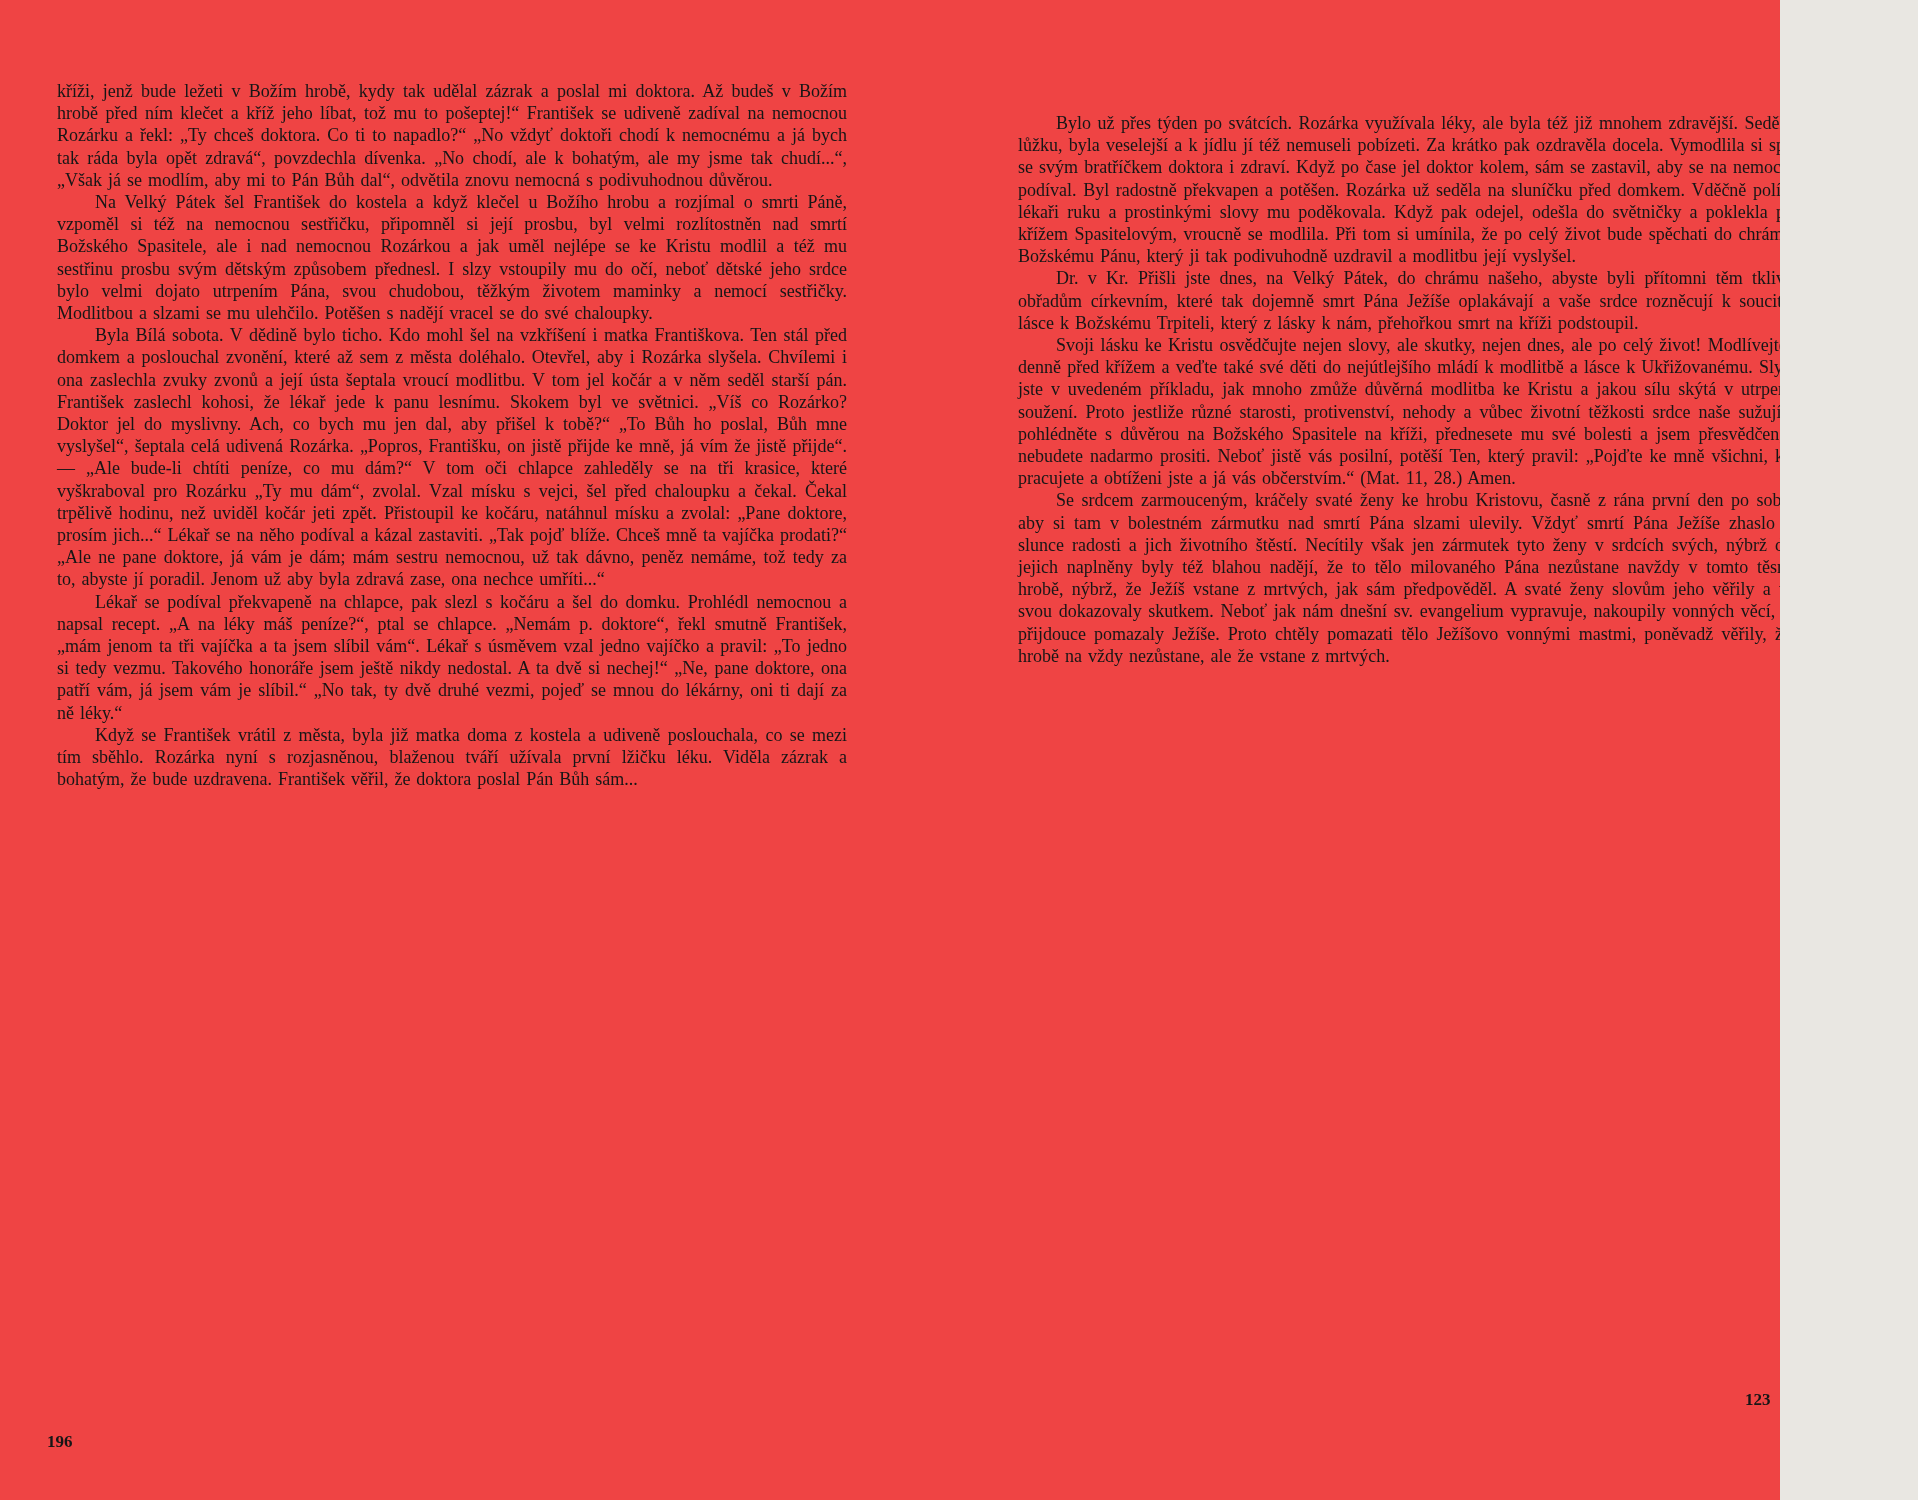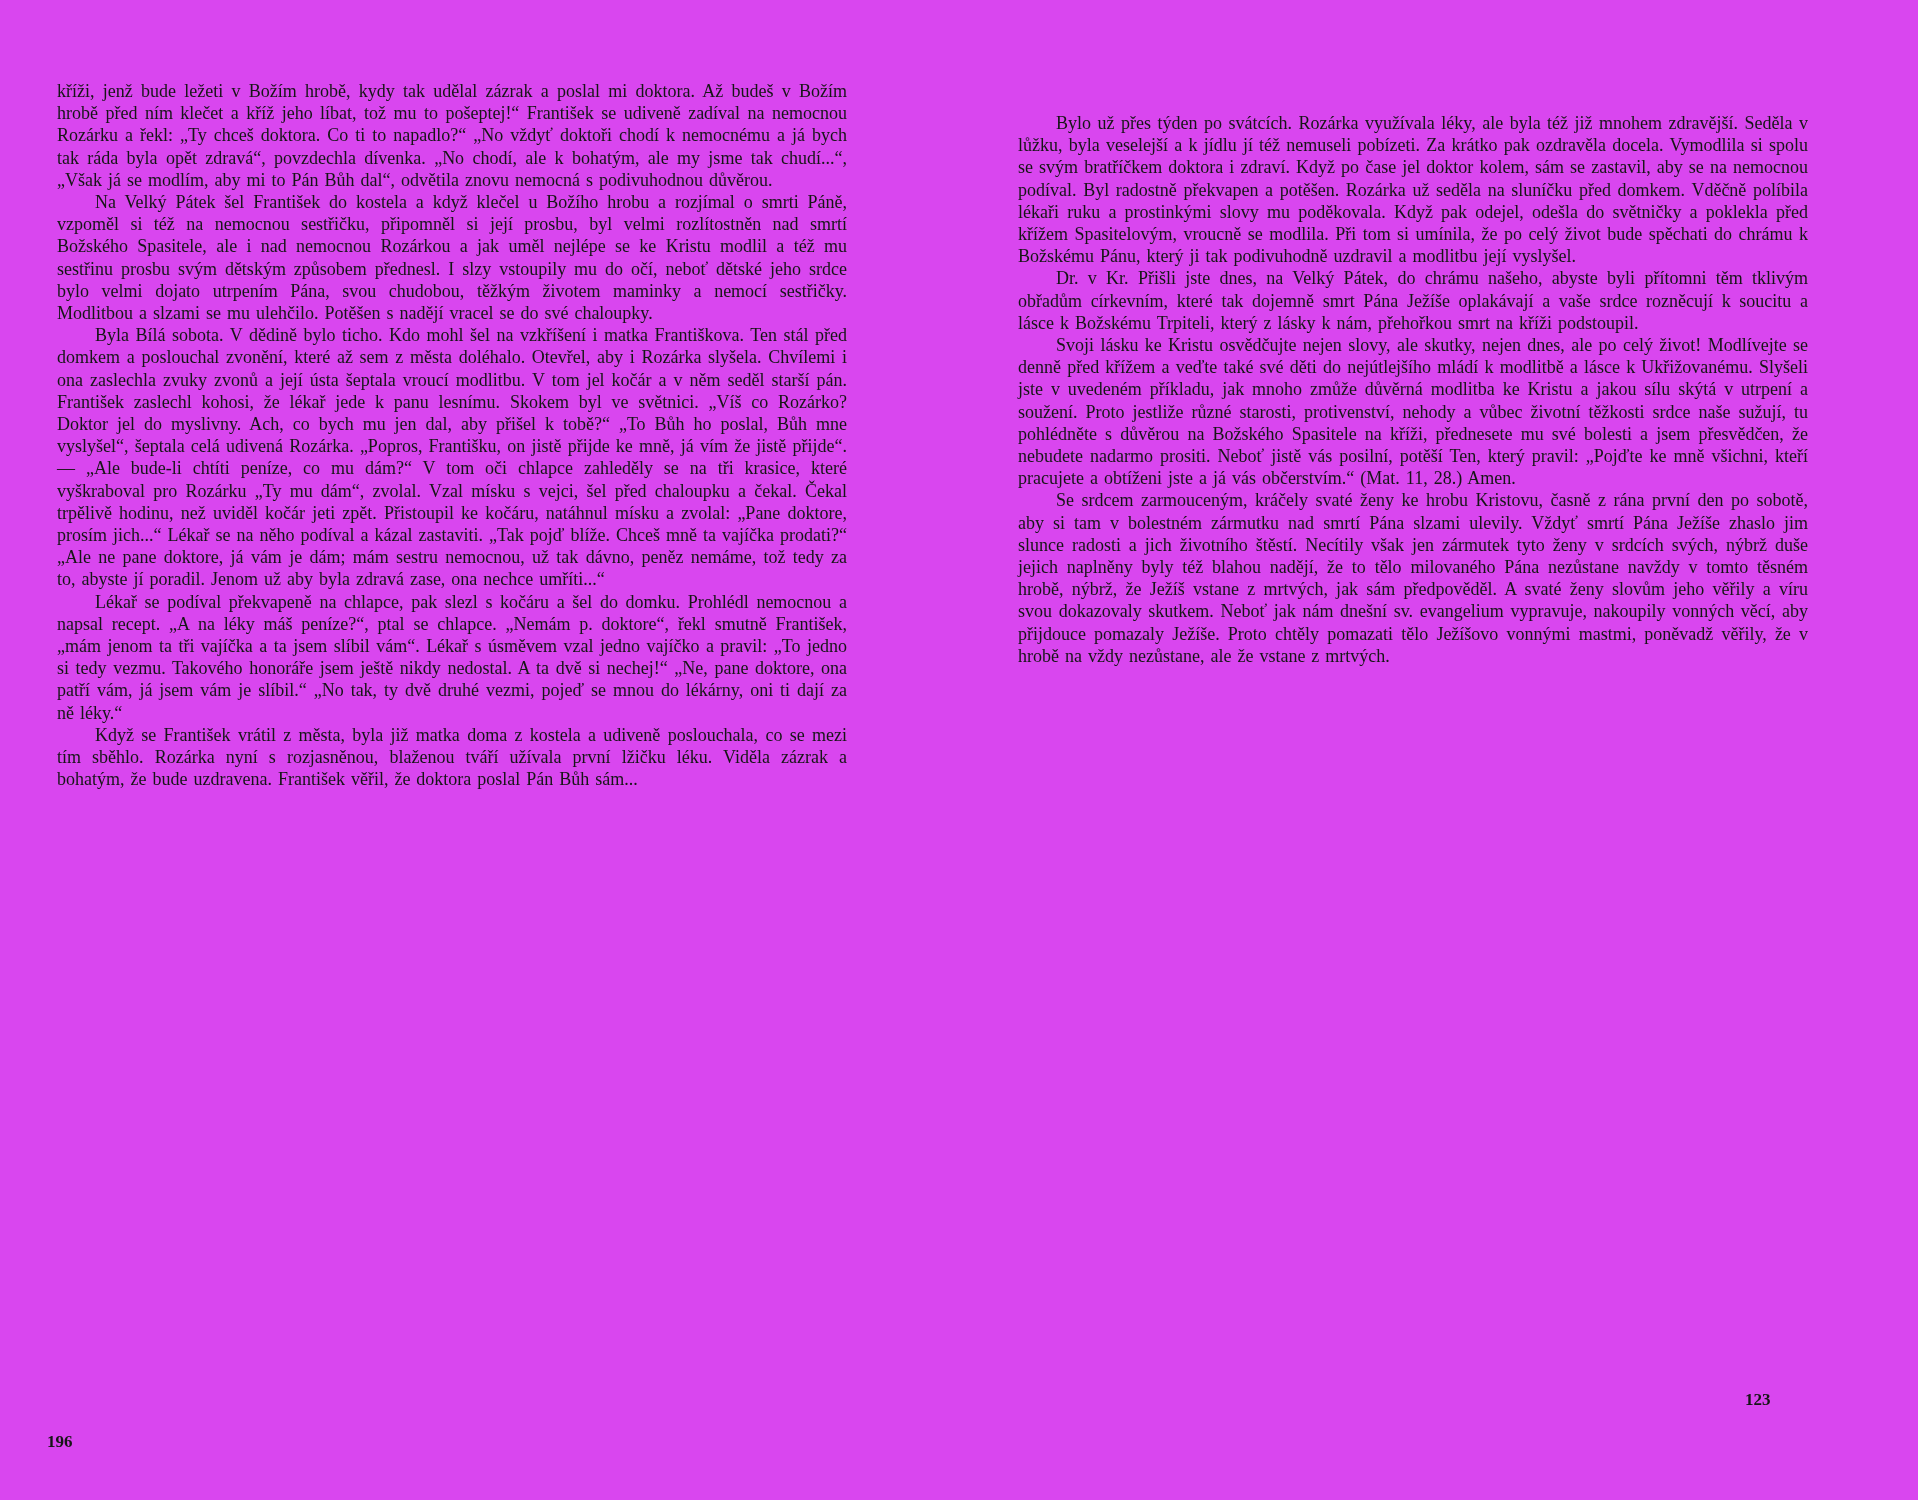--- a/index.html
+++ b/index.html
@@ -2,23 +2,23 @@
 <html><head>
 <meta charset="utf-8">
 <style>
   html, body {
     margin: 0;
     padding: 0;
     background: #e9e7e2;
   }
   .scan-page {
     position: relative;
-    width: 1918px;
+    width: 1780px;
     height: 1500px;
-    background: #d946ef;
+    background: #ef4444;
     overflow: hidden;
     font-family: "Liberation Serif", "DejaVu Serif", serif;
     color: #161616;
   }
   .column {
     position: absolute;
     top: 80px;
     width: 790px;
     font-size: 18px;
     line-height: 22.2px;

